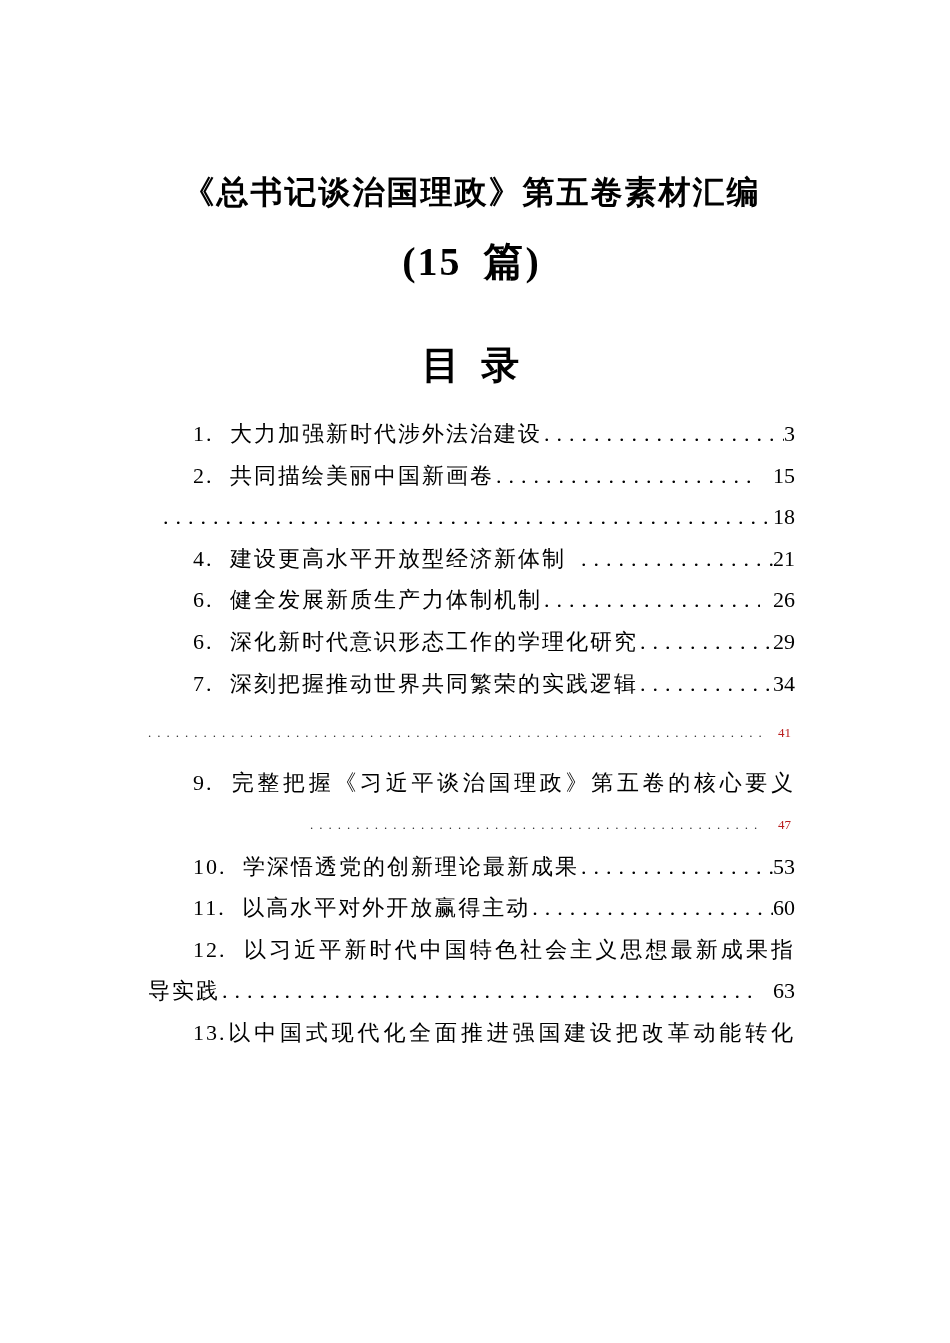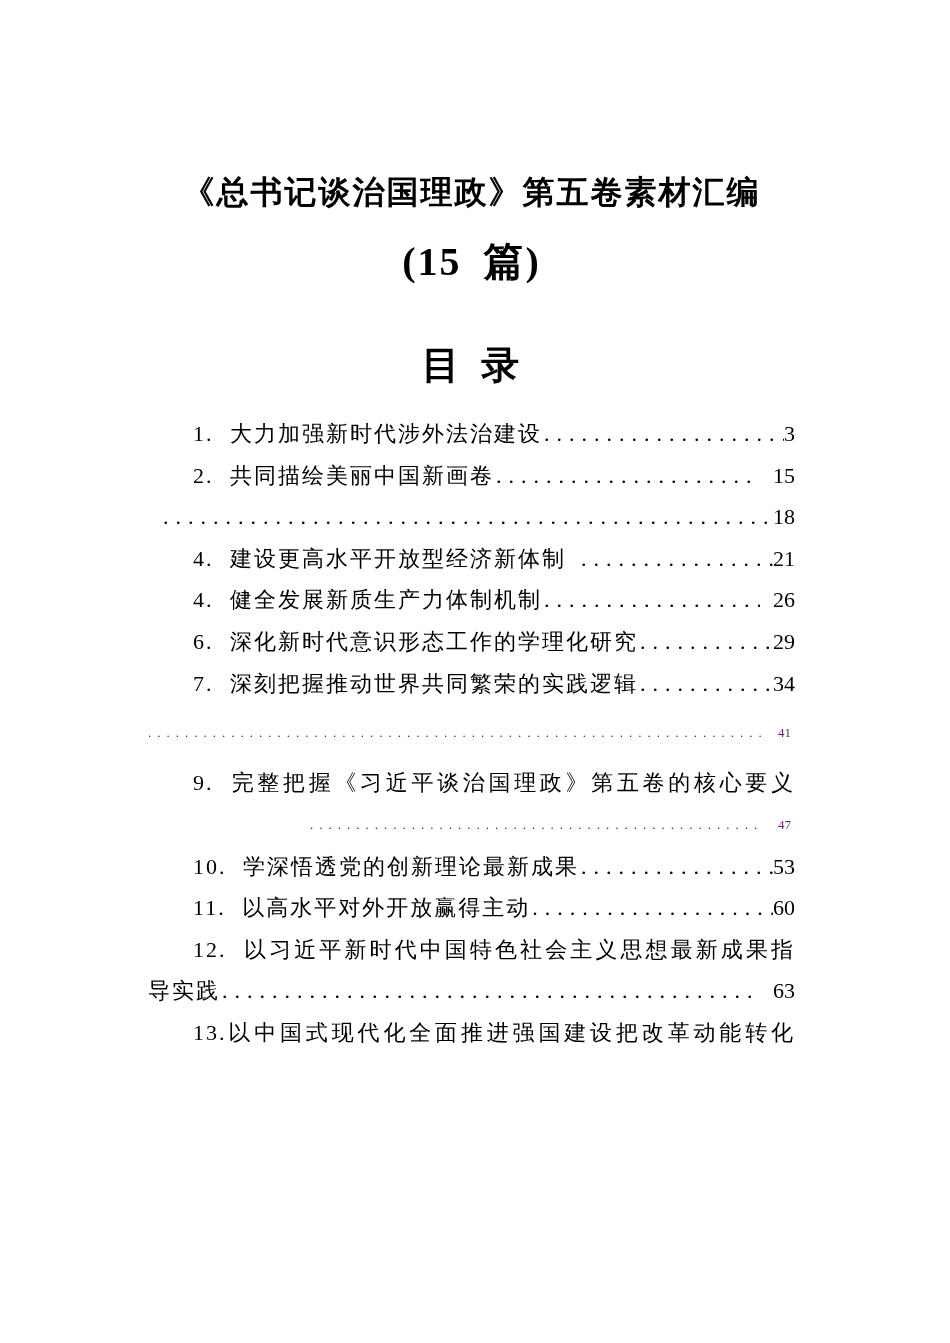--- a/index.html
+++ b/index.html
@@ -95,21 +95,21 @@
     display: flex;
     align-items: center;
     font-size: 13px;
     color: #333333;
     padding-right: 4px;
   }
   .dotrow.tall { height: 58.2px; }
   .dotrow.std  { height: 41.6px; }
   .dotrow .leader { letter-spacing: 6px; padding-left: 0; }
   .dotrow.indented .leader { margin-left: 162px; }
-  .dotrow .pagenum { margin-left: 16px; color: #701a75; }
+  .dotrow .pagenum { margin-left: 16px; color: #b91c1c; }
 </style>
 </head>
 <body>
 
 <div class="page">
   <div class="content">
     <div class="doc-title">《总书记谈治国理政》第五卷素材汇编</div>
     <div class="doc-subtitle">(15 篇)</div>
     <div class="toc-heading">目 录</div>
     <div class="toc">
@@ -126,21 +126,21 @@
         <div class="trow">
           <span class="leader lgap">............................................................................................................................................</span>
           <span class="pagenum">18</span>
         </div>
         <div class="trow">
           <span class="etext">4. 建设更高水平开放型经济新体制</span>
           <span class="leader lgap">............................................................................................................................................</span>
           <span class="pagenum">21</span>
         </div>
         <div class="trow">
-          <span class="etext">4. 健全发展新质生产力体制机制</span>
+          <span class="etext">6. 健全发展新质生产力体制机制</span>
           <span class="leader">............................................................................................................................................</span>
           <span class="pagenum pgap">26</span>
         </div>
         <div class="trow">
           <span class="etext">6. 深化新时代意识形态工作的学理化研究</span>
           <span class="leader">............................................................................................................................................</span>
           <span class="pagenum">29</span>
         </div>
         <div class="trow">
           <span class="etext">7. 深刻把握推动世界共同繁荣的实践逻辑</span>

